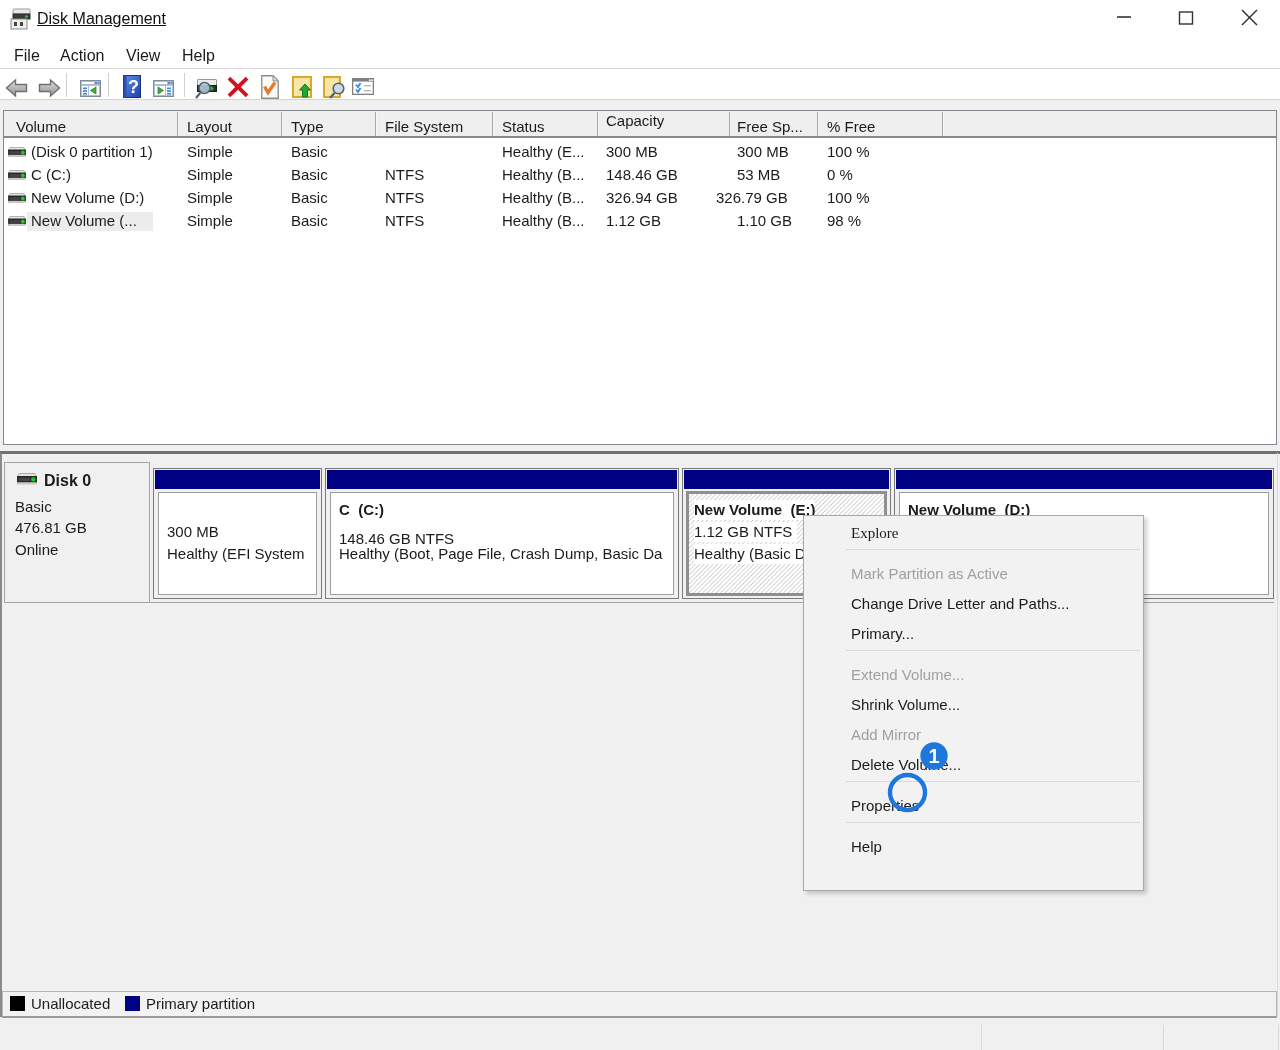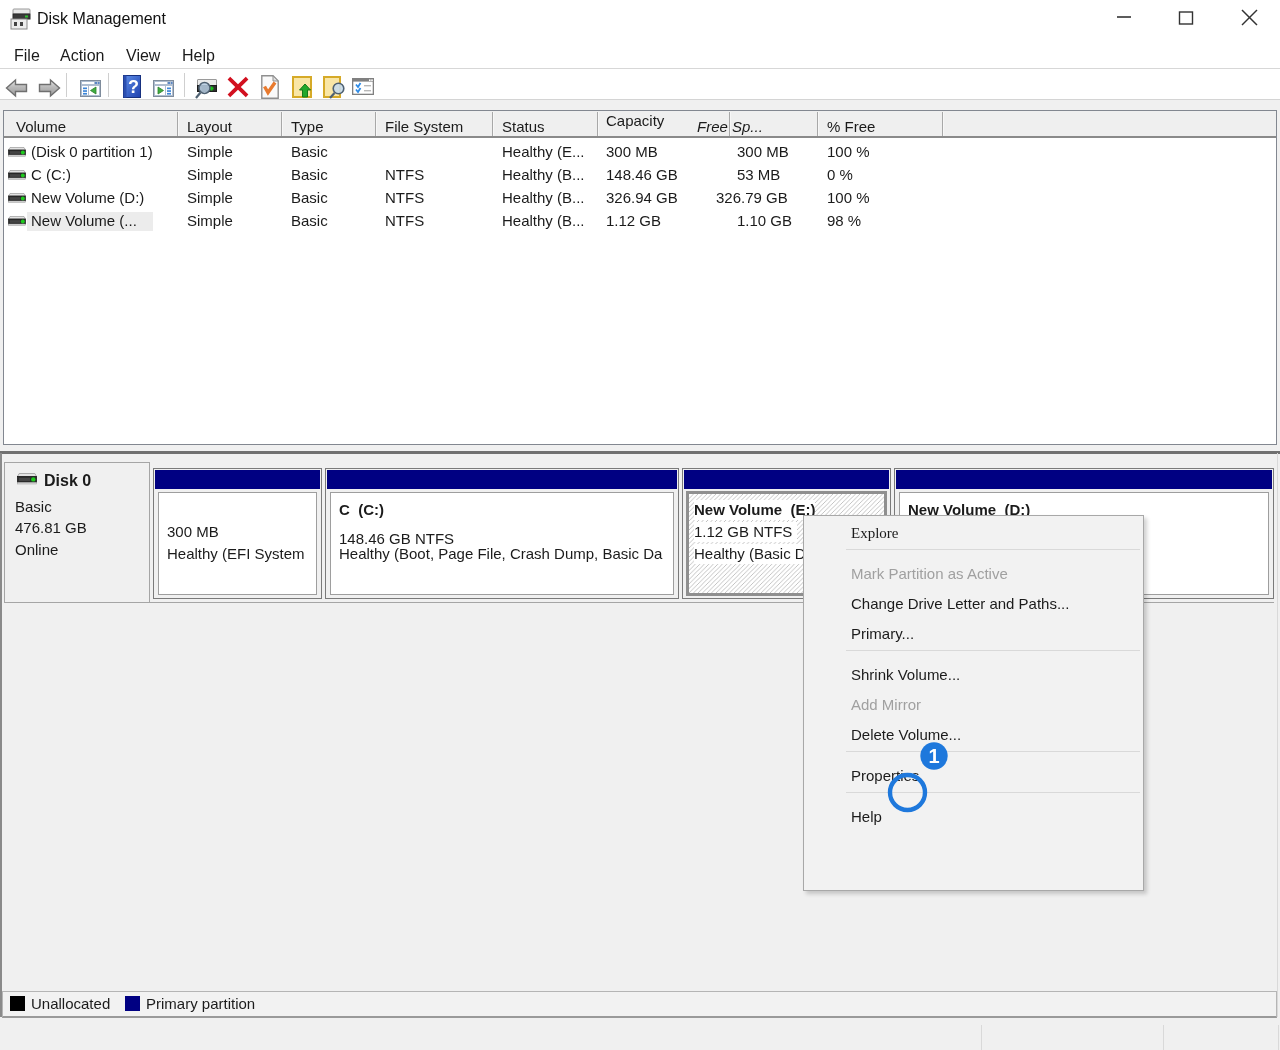--- a/index.html
+++ b/index.html
@@ -16,21 +16,21 @@
 <div class="abs" style="left:0;top:0;width:1280px;height:100px;background:#ffffff;"></div>
 
 <svg class="abs" style="left:10px;top:7px;" width="23" height="23" viewBox="0 0 23 23">
   <rect x="3" y="2" width="17" height="5" rx="1" fill="#e8e8e8" stroke="#9a9a9a" stroke-width="1"></rect>
   <rect x="3" y="7" width="17" height="5" fill="#3a3a3a" stroke="#2a2a2a" stroke-width="1"></rect>
   <rect x="15" y="8.5" width="3" height="2" fill="#30c030"></rect>
   <rect x="1" y="12" width="16" height="10" fill="#ededed" stroke="#8a8a8a" stroke-width="1"></rect>
   <rect x="4" y="15" width="3" height="4" fill="#444"></rect>
   <rect x="10" y="15" width="3" height="4" fill="#444"></rect>
 </svg>
-<div class="t" style="left:37px;top:9px;font-size:16px;color:#111;">Disk Management</div>
+<div class="t" style="left:37px;top:9px;font-size:16px;color:#111;text-decoration:underline;">Disk Management</div>
 
 <svg class="abs" style="left:1110px;top:6px;" width="160" height="24" viewBox="0 0 160 24">
   <line x1="7" y1="11" x2="21" y2="11" stroke="#333" stroke-width="1.6"></line>
   <rect x="69.5" y="6" width="13" height="12" fill="none" stroke="#333" stroke-width="1.4"></rect>
   <line x1="132" y1="4" x2="147" y2="19" stroke="#333" stroke-width="1.5"></line>
   <line x1="147" y1="4" x2="132" y2="19" stroke="#333" stroke-width="1.5"></line>
 </svg>
 
 <div class="abs" style="left:0;top:40px;width:1280px;height:29px;border-bottom:1px solid #d7d7d7;background:#fff;"></div>
 <div class="t" style="left:14px;top:46px;font-size:16px;">File</div>
@@ -136,21 +136,21 @@
 
 <div class="abs" style="left:3px;top:110px;width:1274px;height:335px;background:#fff;border:1px solid #828790;"></div>
 
 <div class="abs" style="left:4px;top:111px;width:1272px;height:27px;background:#efefef;border-bottom:2px solid #8a8a8a;"></div>
 <div class="t" style="left:16px;top:117px;">Volume</div>
 <div class="t" style="left:187px;top:117px;">Layout</div>
 <div class="t" style="left:291px;top:117px;">Type</div>
 <div class="t" style="left:385px;top:117px;">File System</div>
 <div class="t" style="left:502px;top:117px;">Status</div>
 <div class="t" style="left:606px;top:111px;text-align:right;">Capacity</div>
-<div class="t" style="left:697px;top:117px;font-style:italic;">Free Sp...</div>
+<div class="t" style="left:737px;top:117px;">Free Sp...</div>
 <div class="t" style="left:827px;top:117px;">% Free</div>
 
 <div class="abs" style="left:177px;top:112px;width:1px;height:24px;background:#a8a8a8;"></div>
 <div class="abs" style="left:178px;top:112px;width:1px;height:24px;background:#f7f7f7;"></div>
 <div class="abs" style="left:281px;top:112px;width:1px;height:24px;background:#a8a8a8;"></div>
 <div class="abs" style="left:282px;top:112px;width:1px;height:24px;background:#f7f7f7;"></div>
 <div class="abs" style="left:375px;top:112px;width:1px;height:24px;background:#a8a8a8;"></div>
 <div class="abs" style="left:376px;top:112px;width:1px;height:24px;background:#f7f7f7;"></div>
 <div class="abs" style="left:492px;top:112px;width:1px;height:24px;background:#a8a8a8;"></div>
 <div class="abs" style="left:493px;top:112px;width:1px;height:24px;background:#f7f7f7;"></div>
@@ -279,20 +279,21 @@
   <div style="height:30px;line-height:30px;padding-left:47px;font-size:15px;font-family:Liberation Serif, serif;">Explore</div>
   <div style="height:10px;">
       <div style="margin:1px 3px 0 42px;border-top:1px solid #d9d9d9;"></div>
     </div>
   <div class="g" style="height:30px;line-height:30px;padding-left:47px;font-size:15px;">Mark Partition as Active</div>
   <div style="height:30px;line-height:30px;padding-left:47px;font-size:15px;">Change Drive Letter and Paths...</div>
   <div style="height:30px;line-height:30px;padding-left:47px;font-size:15px;">Primary...</div>
   <div style="height:10px;">
       <div style="margin:1px 3px 0 42px;border-top:1px solid #d9d9d9;"></div>
     </div>
+  <div class="g" style="height:30px;line-height:30px;padding-left:47px;font-size:15px;">Extend Volume...</div>
   <div style="height:30px;line-height:30px;padding-left:47px;font-size:15px;">Shrink Volume...</div>
   <div class="g" style="height:30px;line-height:30px;padding-left:47px;font-size:15px;">Add Mirror</div>
   <div style="height:30px;line-height:30px;padding-left:47px;font-size:15px;">Delete Volume...</div>
   <div style="height:10px;">
       <div style="margin:1px 3px 0 42px;border-top:1px solid #d9d9d9;"></div>
     </div>
   <div style="height:30px;line-height:30px;padding-left:47px;font-size:15px;">Properties</div>
   <div style="height:10px;">
       <div style="margin:1px 3px 0 42px;border-top:1px solid #d9d9d9;"></div>
     </div>

